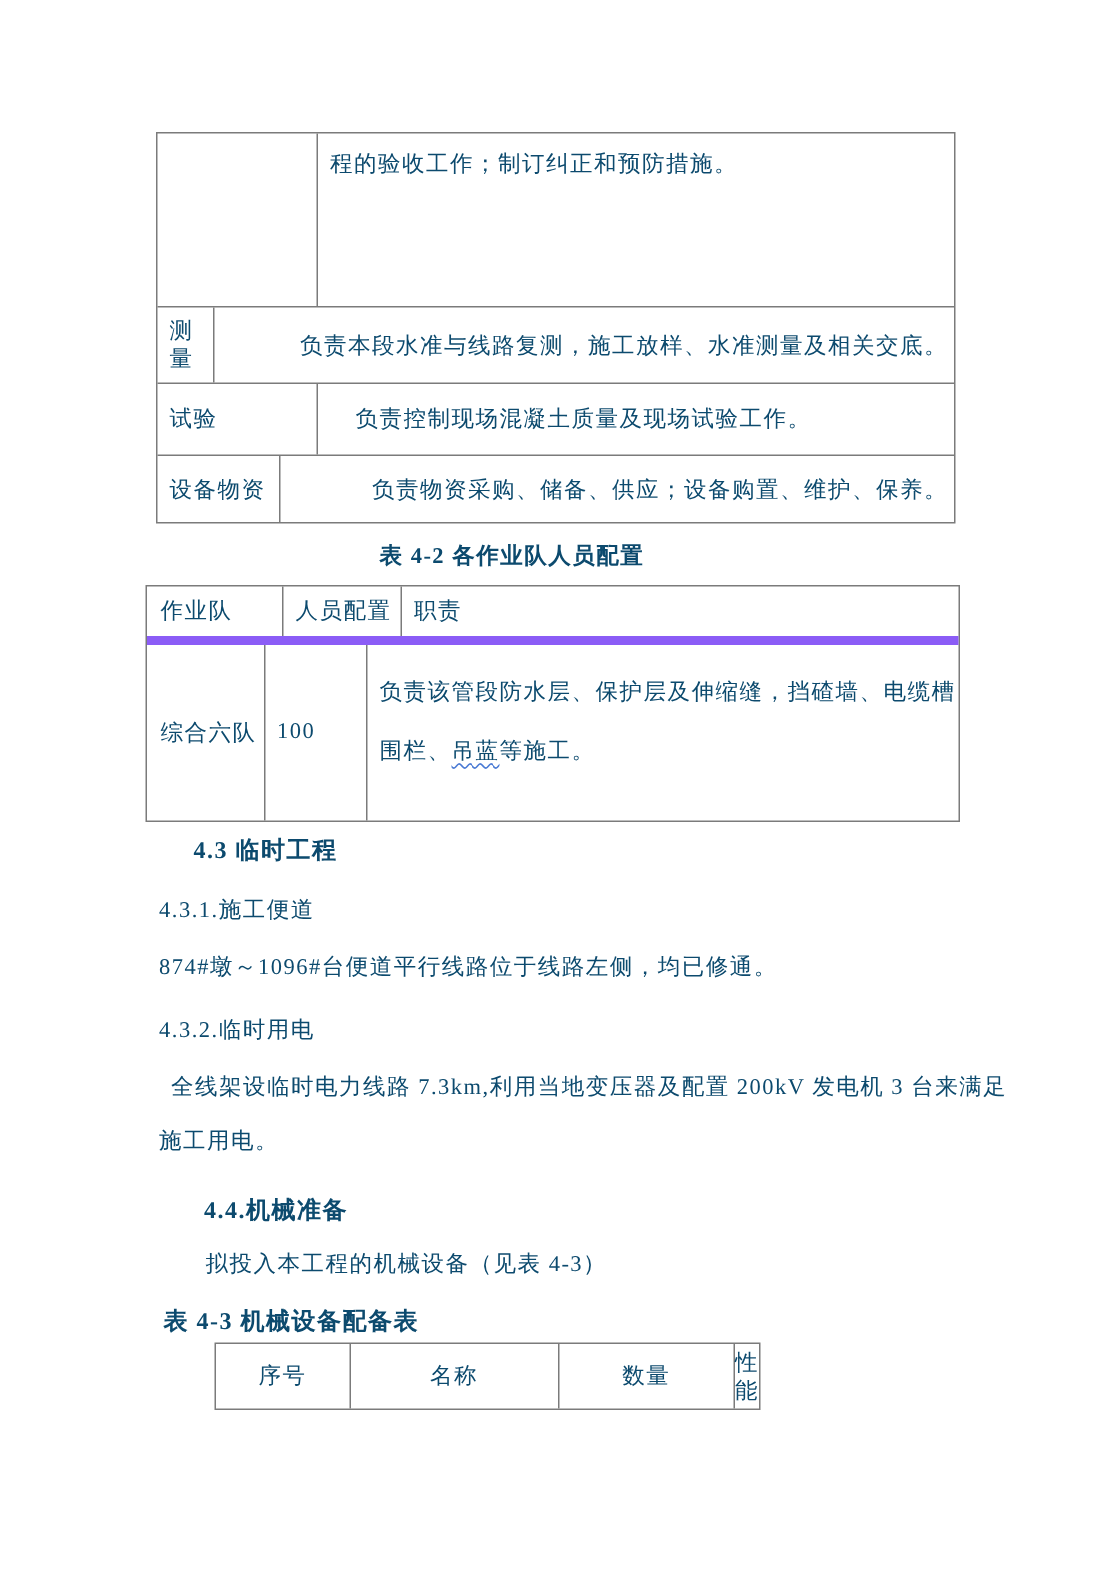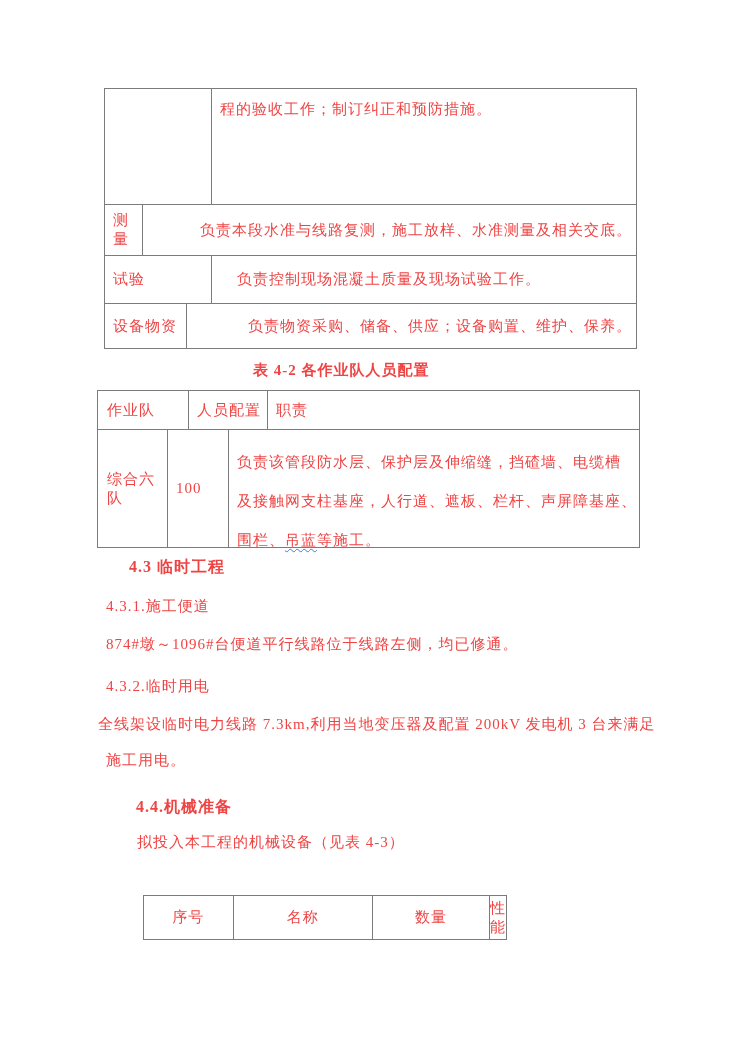--- a/index.html
+++ b/index.html
@@ -1,51 +1,51 @@
 <!DOCTYPE html>
 <html><head>
 <meta charset="utf-8">
 <style>
   html,body{margin:0;padding:0;background:#ffffff;}
   .page{
     position:relative;width:744px;height:1052px;background:#ffffff;
     font-family:"Liberation Serif","DejaVu Serif",serif;
-    color:#ef4444;font-size:15px;letter-spacing:1px;overflow:hidden;
+    color:#0c4a6e;font-size:15px;letter-spacing:1px;overflow:hidden;
   }
   .abs{position:absolute;}
   .nowrap{white-space:nowrap;}
 
   
   .t1{left:104px;top:88px;width:533px;height:261px;border:1px solid #7b7b7b;box-sizing:border-box;}
   .t1 .row{display:flex;box-sizing:border-box;border-top:1px solid #7b7b7b;}
   .t1 .row:first-child{border-top:none;}
   .t1 .c1{width:107px;box-sizing:border-box;border-right:1px solid #7b7b7b;
           display:flex;align-items:center;padding-left:8px;}
   .t1 .c2{flex:1;box-sizing:border-box;display:flex;align-items:center;padding-left:25px;padding-right:4px;}
   .t1 .row.first .c2{align-items:flex-start;padding-top:11px;padding-left:8px;}
   .t1 .r1{height:115px;} .t1 .r2{height:51px;gap:32px;} .t1 .r3{height:48px;} .t1 .r4{height:45px;gap:36px;}
 
   
   .cap42{left:253px;top:361px;font-weight:bold;}
 
   
   .t2{left:97px;top:390px;width:543px;height:158px;border:1px solid #7b7b7b;box-sizing:border-box;}
-  .t2 .hrow{display:flex;height:39px;box-sizing:border-box;border-bottom:1px solid #8b5cf6;}
+  .t2 .hrow{display:flex;height:39px;box-sizing:border-box;border-bottom:6px solid #8b5cf6;}
   .t2 .drow{display:flex;height:117px;box-sizing:border-box;}
   .t2 .k1{width:91px;box-sizing:border-box;border-right:1px solid #7b7b7b;display:flex;align-items:center;padding-left:9px;}
   .t2 .k2{width:79px;box-sizing:border-box;border-right:1px solid #7b7b7b;display:flex;align-items:center;padding-left:8px;}
   .t2 .k3{flex:1;box-sizing:border-box;display:flex;align-items:center;padding-left:8px;padding-right:2px;}
   .t2 .k3.multi{display:block;padding-top:13px;line-height:39px;white-space:nowrap;}
 
   
   .h43{left:129px;top:557px;font-weight:bold;font-size:16px;}
   .s431{left:106px;top:597px;}
   .p431{left:106px;top:635px;}
   .s432{left:106px;top:677px;text-align:center;}
-  .p432a{left:98px;top:715px;}
+  .p432a{left:114px;top:715px;}
   .p432b{left:106px;top:751px;}
   .h44{left:136px;top:797px;font-weight:bold;font-size:16px;text-align:right;}
   .p44{left:137px;top:833px;}
   .cap43{left:109px;top:871px;font-weight:bold;font-size:16px;}
 
   
   .t3{left:143px;top:895px;width:364px;height:45px;border:1px solid #7b7b7b;box-sizing:border-box;display:flex;}
   .t3 .h{box-sizing:border-box;border-right:1px solid #7b7b7b;display:flex;align-items:center;justify-content:center;}
   .t3 .h:last-child{border-right:none;}
   .t3 .w1{width:94px;} .t3 .w2{width:146px;} .t3 .w3{width:123px;} .t3 .w4{flex:1;}
@@ -88,37 +88,37 @@
     <div class="hrow">
       <div class="k1">作业队</div>
       <div class="k2">人员配置</div>
       <div class="k3">职责</div>
     </div>
     <div class="drow">
       <div class="k1">综合六队</div>
       <div class="k2">100</div>
       <div class="k3 multi">
         <div>负责该管段防水层、保护层及伸缩缝，挡碴墙、电缆槽</div>
-        <div>及接触网支柱基座，人行道、遮板、栏杆、声屏障基座、</div>
         <div>
           <span>围栏、</span><span class="spellflag">吊蓝</span><span>等施工。</span>
         </div>
       </div>
     </div>
   </div>
 
   <div class="abs h43 nowrap">4.3 临时工程</div>
   <div class="abs s431 nowrap">4.3.1.施工便道</div>
   <div class="abs p431 nowrap">874#墩～1096#台便道平行线路位于线路左侧，均已修通。</div>
   <div class="abs s432 nowrap">4.3.2.临时用电</div>
   <div class="abs p432a nowrap">全线架设临时电力线路 7.3km,利用当地变压器及配置 200kV 发电机 3 台来满足</div>
   <div class="abs p432b nowrap">施工用电。</div>
 
   <div class="abs h44 nowrap">4.4.机械准备</div>
   <div class="abs p44 nowrap">拟投入本工程的机械设备（见表 4-3）</div>
+  <div class="abs cap43 nowrap">表 4-3 机械设备配备表</div>
 
   <div class="abs t3">
     <div class="h w1">序号</div>
     <div class="h w2">名称</div>
     <div class="h w3">数量</div>
     <div class="h w4">性能</div>
   </div>
 
 </div>
 

